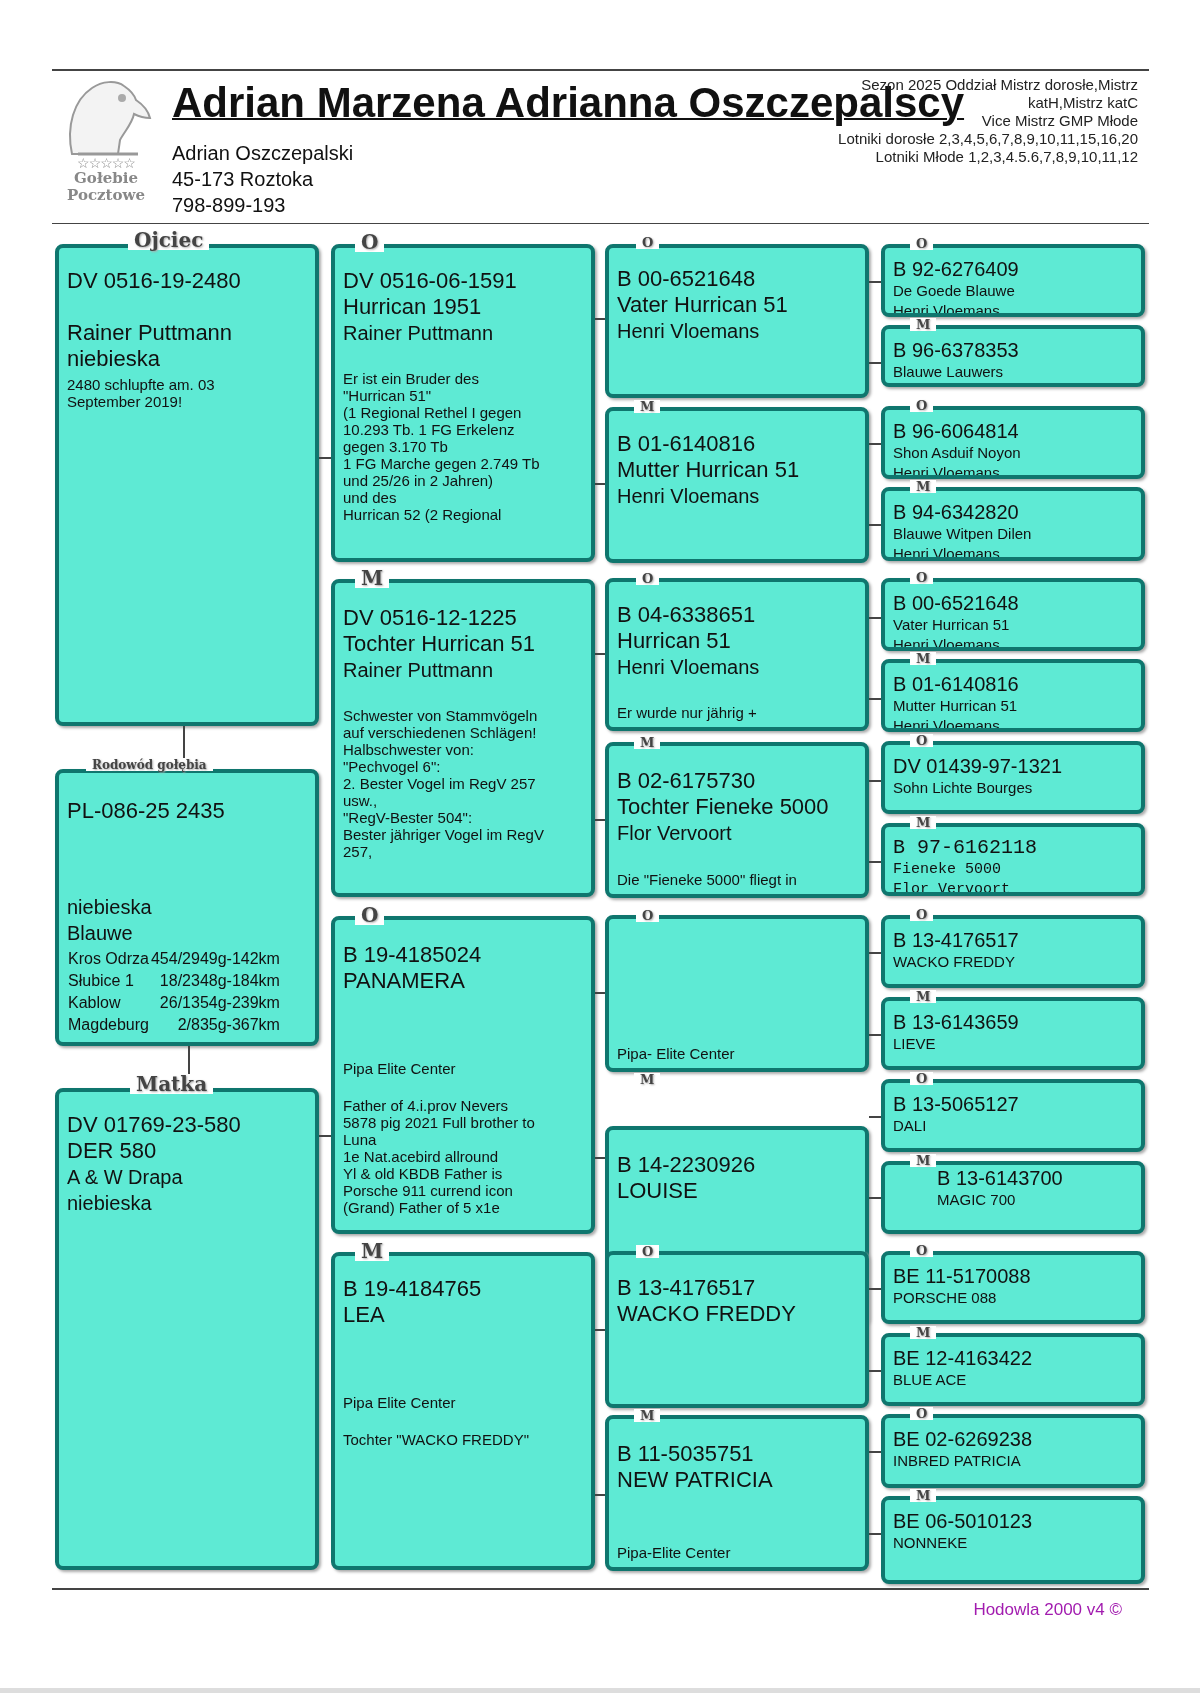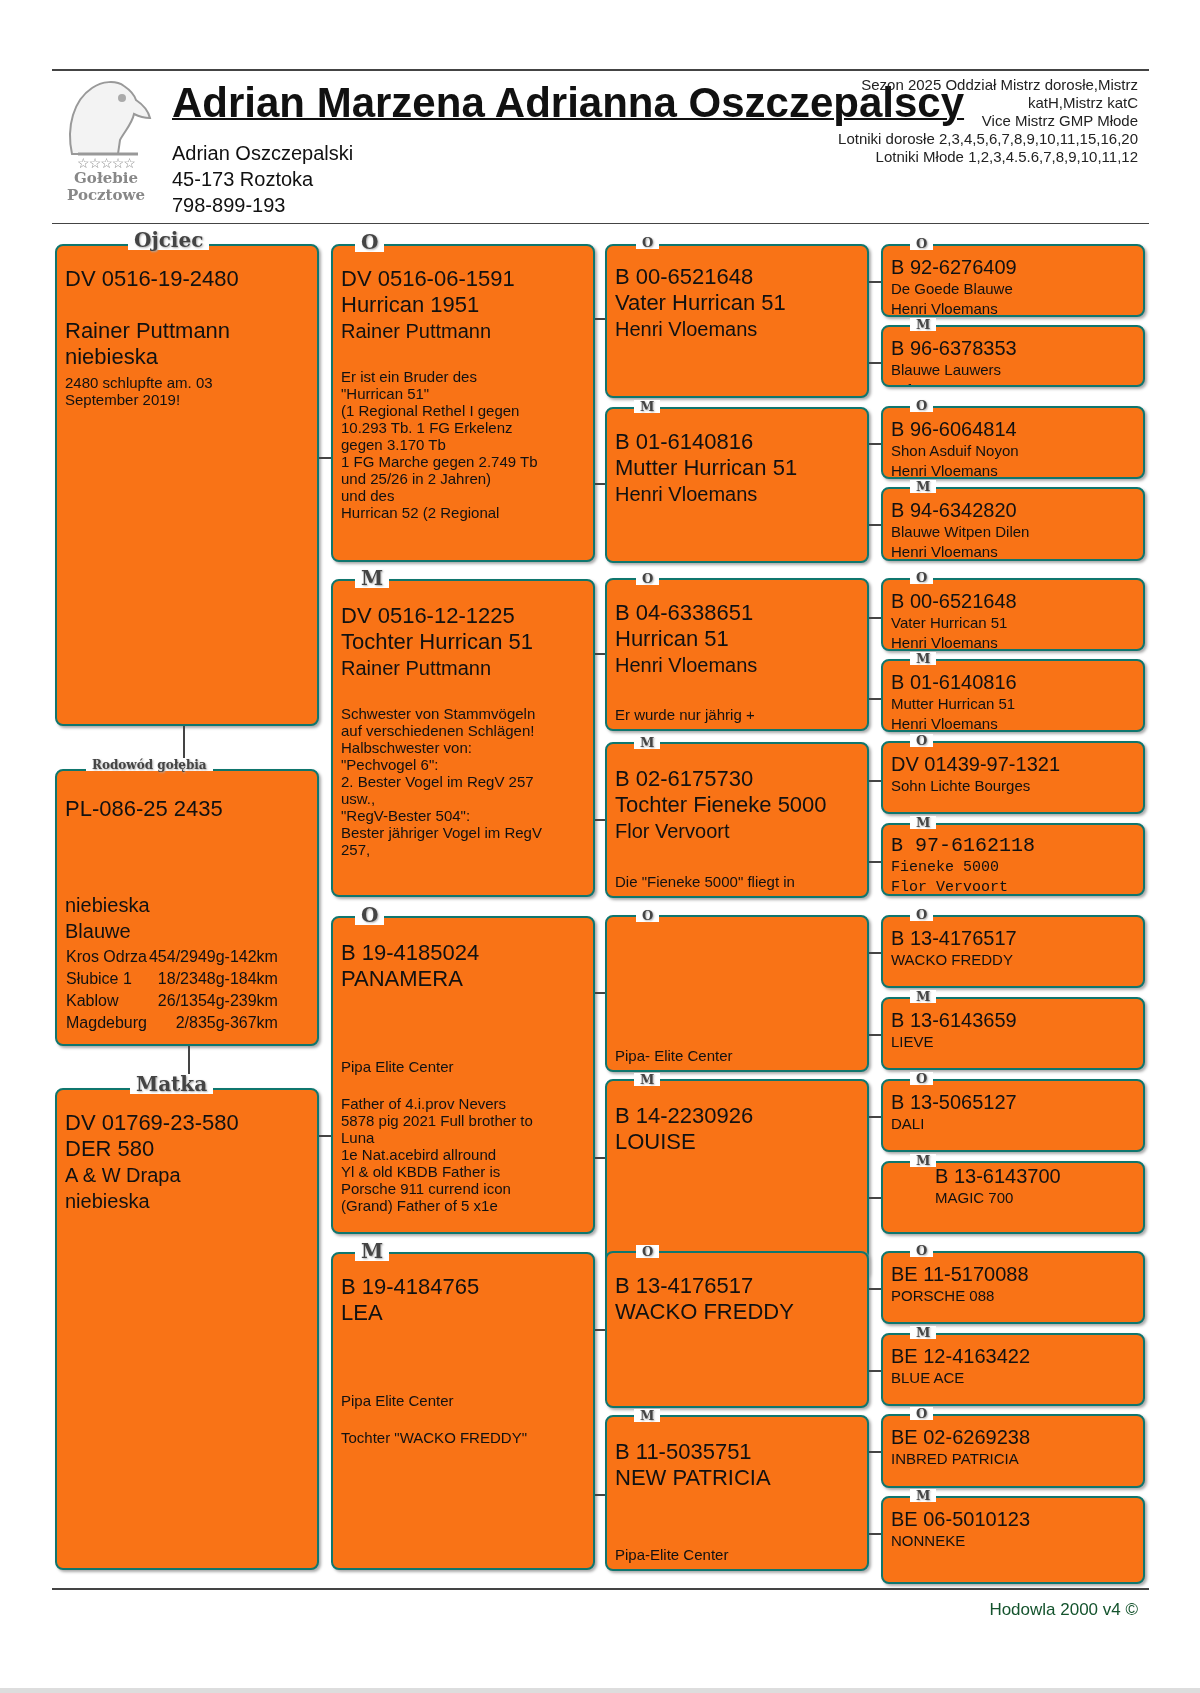--- a/index.html
+++ b/index.html
@@ -6,31 +6,31 @@
   body{width:1200px;height:1693px;position:relative;overflow:hidden;font-family:"Liberation Sans",sans-serif;color:#111;}
   .hr{position:absolute;left:52px;width:1097px;height:2px;background:#444;}
   .logo{position:absolute;left:52px;top:76px;width:108px;height:140px;text-align:center;}
   .logo svg{display:block;margin:0 auto;}
   .logo .stars{font-size:14px;color:#888;letter-spacing:-1px;line-height:14px;margin-top:0px;}
   .logo .lt{font-family:"DejaVu Serif",serif;font-weight:bold;color:#888;font-size:15px;line-height:17px;}
   .title{position:absolute;left:172px;top:80px;font-size:42px;font-weight:bold;line-height:46px;text-decoration:underline;text-decoration-thickness:2px;white-space:nowrap;}
   .owner{position:absolute;left:172px;top:140px;font-size:20px;line-height:26px;}
   .titles{position:absolute;right:62px;top:76px;text-align:right;font-size:15px;line-height:18px;color:#222;}
   .titles div{white-space:nowrap;}
-  .box{position:absolute;border:2px solid #0f766e;border-radius:8px;background:#f97316;box-shadow:2px 2px 3px #aaa;box-sizing:border-box;overflow:hidden;padding-left:44px;}
+  .box{position:absolute;border:4px solid #0f766e;border-radius:8px;background:#5eead4;box-shadow:2px 2px 3px #aaa;box-sizing:border-box;overflow:hidden;padding-left:44px;}
   .lbl{position:absolute;background:#fff;font-family:"DejaVu Serif",serif;font-weight:bold;color:#444;text-shadow:1px 1px 2px #aaa;padding:0 6px;line-height:1;}
   .big{font-family:"DejaVu Serif",serif;font-size:28px;}
   .g1 .lbl{font-size:20px;}
   .g2 .lbl,.g3 .lbl{font-size:13px;}
   .txt{position:absolute;left:8px;right:6px;}
   .ring{font-size:22px;line-height:26px;}
   .l20{font-size:20px;line-height:26px;}
   .small{font-size:15px;line-height:17px;}
   .line{position:absolute;background:#444;}
-  .footer{position:absolute;right:62px;top:1600px;font-size:17px;color:#14532d;}
+  .footer{position:absolute;right:78px;top:1600px;font-size:17px;color:#a21caf;}
   .bottombar{position:absolute;left:0;top:1688px;width:1200px;height:5px;background:#ddd;}
 </style>
 </head>
 <body>
 
 <div class="hr" style="top:69px;"></div>
 
 <div class="logo">
   <svg width="96" height="80" viewBox="0 0 96 80">
     <path d="M14 78 C8 50 16 24 34 12 C44 5 58 4 66 10 C72 14 76 18 78 24 C84 28 90 34 92 42 C86 42 80 40 76 38 C74 48 66 56 62 64 L60 78 Z" fill="#f3f3f3" stroke="#999" stroke-width="2"></path>
@@ -239,21 +239,21 @@
     </div>
     <div class="txt small" style="bottom:6px;">Die "Fieneke 5000" fliegt in</div>
   </div>
   <div class="lbl" style="left:634px;top:736px;">M</div>
 
   <div class="box" style="left:605px;top:915px;width:264px;height:157px;">
     <div class="txt small" style="bottom:6px;">Pipa- Elite Center</div>
   </div>
   <div class="lbl" style="left:636px;top:909px;">O</div>
 
-  <div class="box" style="left:605px;top:1079px;width:264px;height:200px;">
+  <div class="box" style="left:605px;top:1126px;width:264px;height:200px;">
     <div class="txt" style="top:22px;">
       <div class="ring">B 14-2230926</div>
       <div class="ring">LOUISE</div>
     </div>
     <div class="txt small" style="bottom:6px;">Pipa Elite Center</div>
   </div>
   <div class="lbl" style="left:634px;top:1073px;">M</div>
 
   <div class="box" style="left:605px;top:1251px;width:264px;height:157px;">
     <div class="txt" style="top:20px;">

